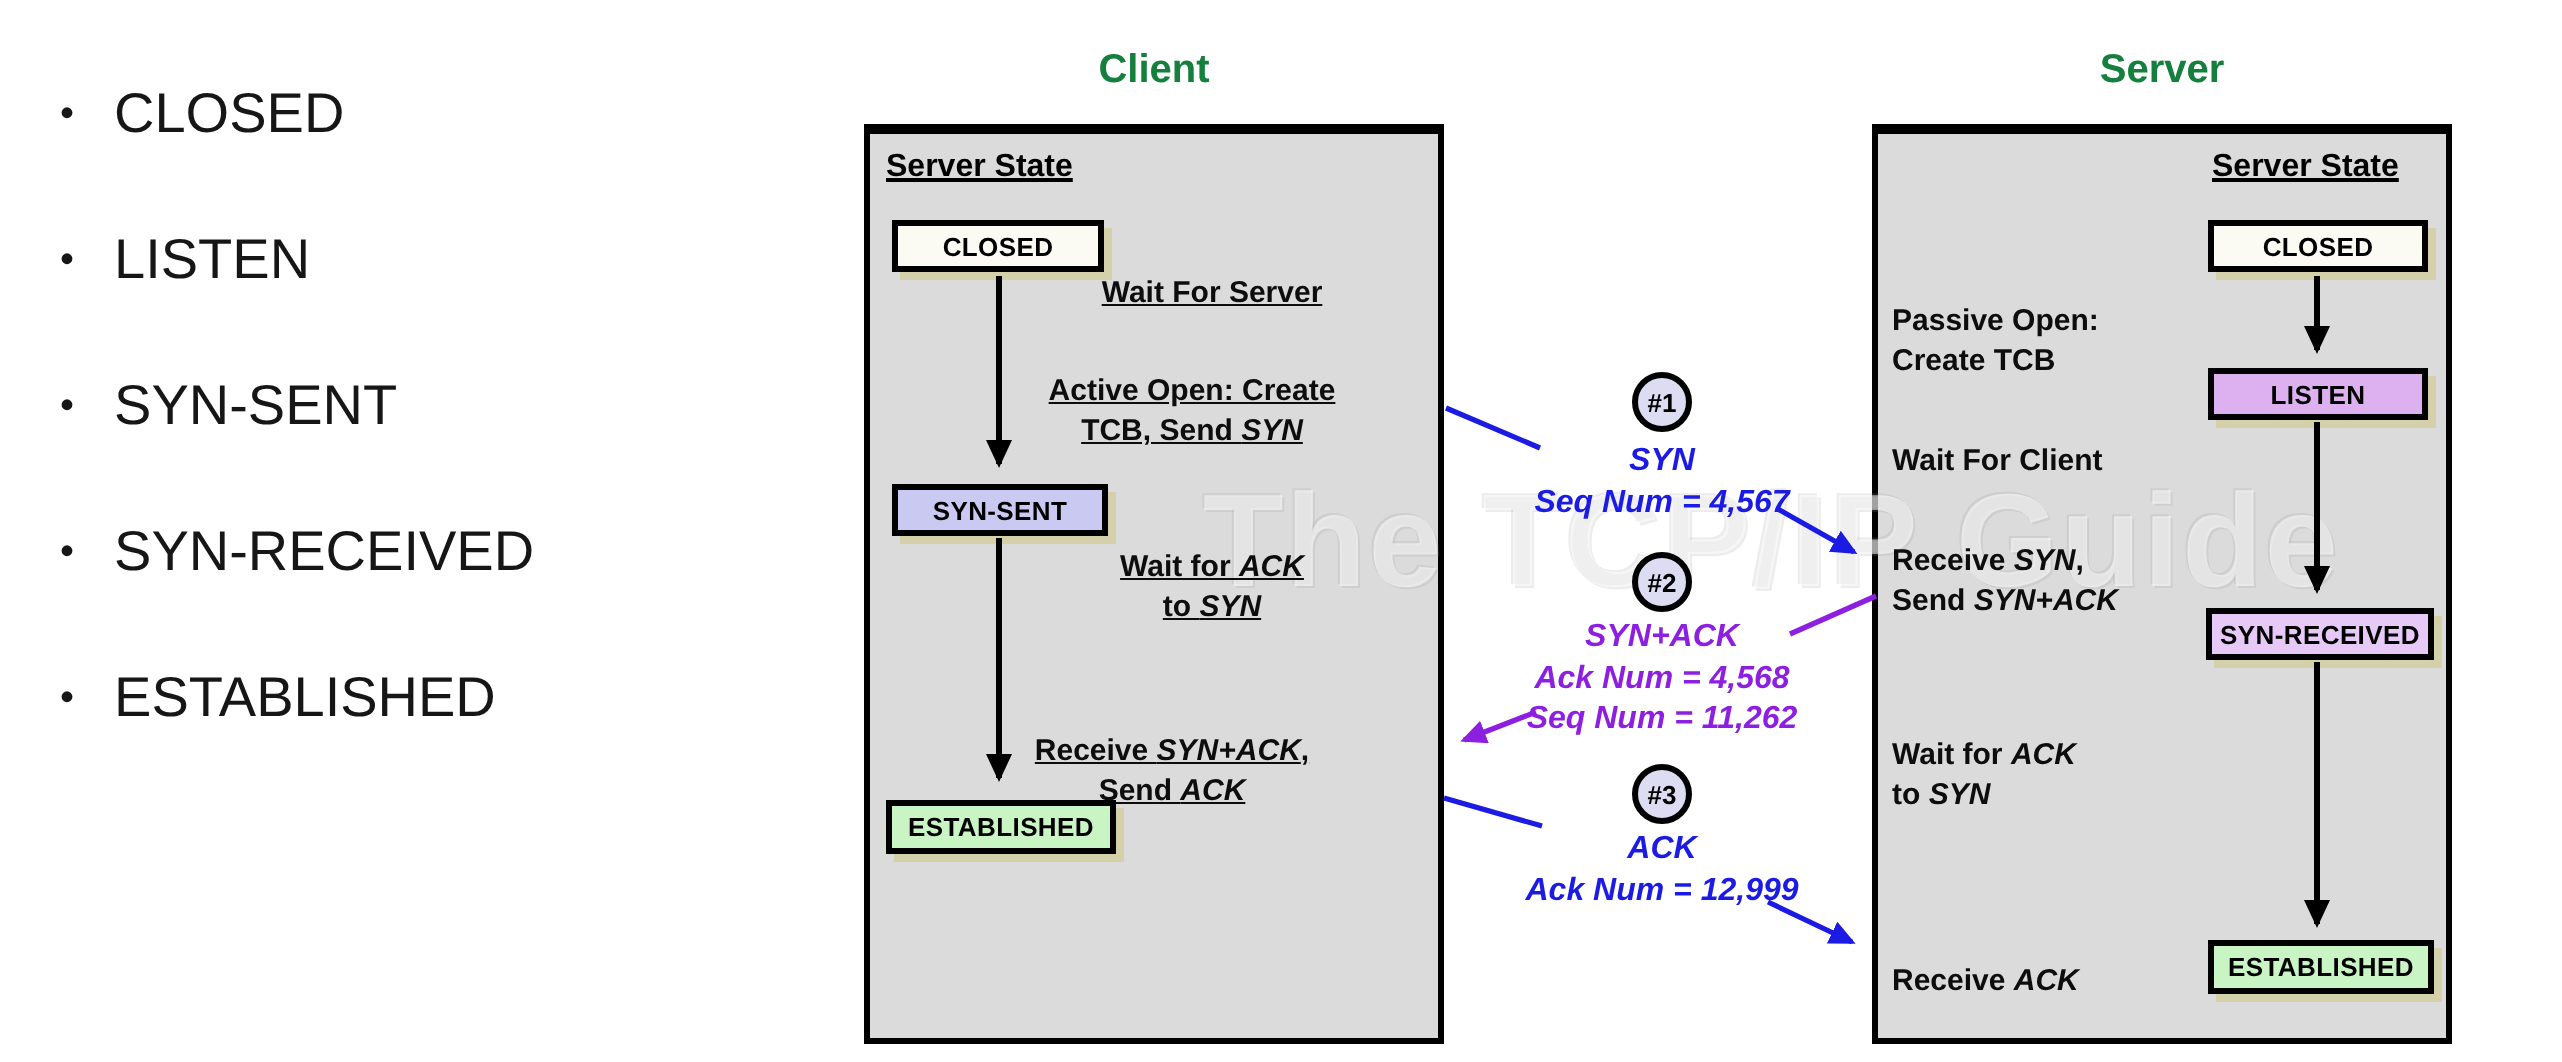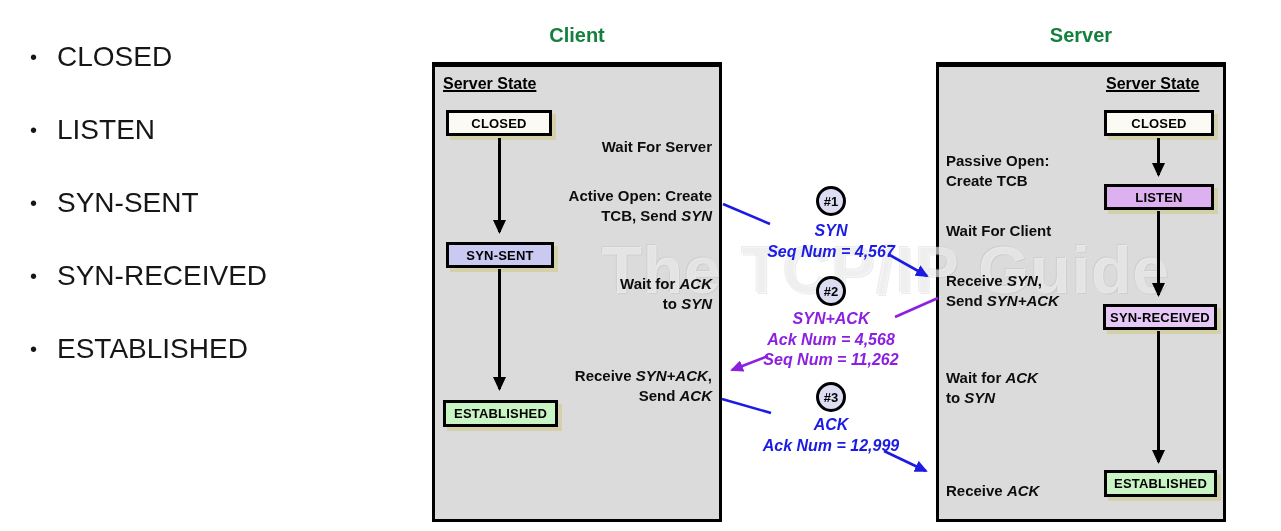--- a/index.html
+++ b/index.html
@@ -29,21 +29,21 @@
   
   .statebox{
     position:absolute;box-sizing:border-box;border:3px solid #000;
     display:flex;align-items:center;justify-content:center;
     font-size:13px;font-weight:bold;color:#000;
     box-shadow:4px 4px 0 rgba(205,200,130,0.55);
     letter-spacing:0.2px;
   }
   
   .ann{position:absolute;font-size:15px;font-weight:bold;line-height:20px;color:#0d0d0d;}
-  .ann.right{text-align:right;}
+  .ann.right{text-align:center;text-decoration:underline;}
   .ann i{font-style:italic;}
   
   .guide-watermark{
     position:absolute;left:470px;top:232px;width:700px;text-align:right;
     font-size:66px;font-weight:bold;letter-spacing:1px;white-space:nowrap;
     color:rgba(255,255,255,0.55);
     text-shadow:1px 1px 0 rgba(150,150,150,0.18),-1px -1px 0 rgba(150,150,150,0.18);
     pointer-events:none;
   }
   

